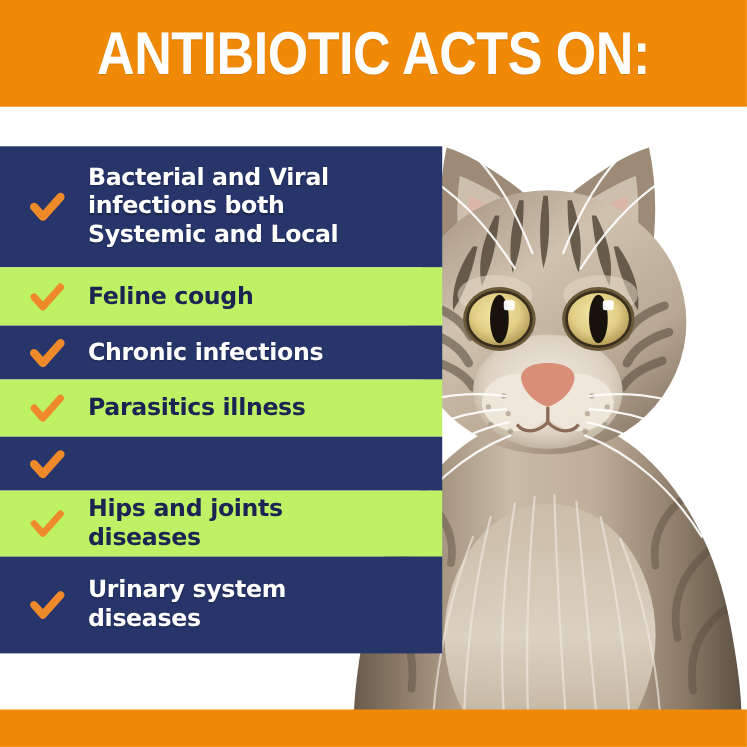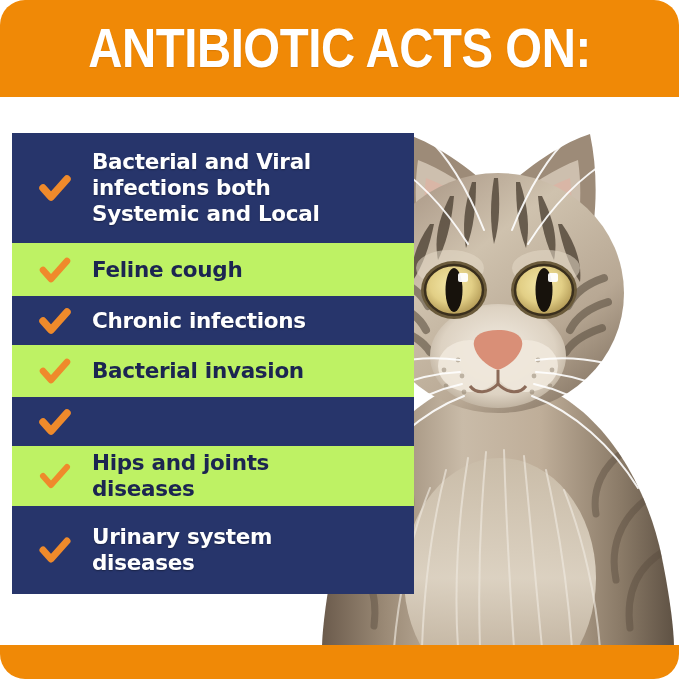--- a/index.html
+++ b/index.html
@@ -9,21 +9,20 @@
   }
   body {
     font-family: "Liberation Sans", sans-serif;
   }
   #poster {
     position: relative;
     width: 679px;
     height: 679px;
     overflow: hidden;
     background: #ffffff;
-    border-radius: 25px;
   }
 
   
   .band {
     position: absolute;
     left: 0;
     width: 679px;
     background: #F08906;
     z-index: 6;
   }
@@ -63,21 +62,21 @@
   #cat-photo .catbg {
     position: absolute;
     inset: 0;
     background: #ffffff;
   }
   #cat-photo svg { position: absolute; left: 0; top: 0; }
 
   
   #list {
     position: absolute;
-    left: 12px;
+    left: 0;
     top: 133px;
     width: 402px;
     z-index: 5;
   }
   .row {
     position: relative;
     display: flex;
     align-items: center;
     width: 402px;
     box-sizing: border-box;
@@ -311,21 +310,21 @@
       <svg class="check" viewBox="0 0 34 34">
         <path d="M5 17 L13 26 L29 8" fill="none" stroke="#EF8A2B" stroke-width="7.5" stroke-linecap="round" stroke-linejoin="round"></path>
       </svg>
       <span class="label">Chronic infections</span>
     </div>
 
     <div class="row white r3">
       <svg class="check" viewBox="0 0 34 34">
         <path d="M5 17 L13 26 L29 8" fill="none" stroke="#EF8A2B" stroke-width="6.5" stroke-linecap="round" stroke-linejoin="round"></path>
       </svg>
-      <span class="label">Bacterial invasion</span>
+      <span class="label">Parasitics illness</span>
     </div>
 
     <div class="row navy r4">
       <svg class="check" viewBox="0 0 34 34">
         <path d="M5 17 L13 26 L29 8" fill="none" stroke="#EF8A2B" stroke-width="7.5" stroke-linecap="round" stroke-linejoin="round"></path>
       </svg>
     </div>
 
     <div class="row white r5">
       <svg class="check" viewBox="0 0 34 34">

